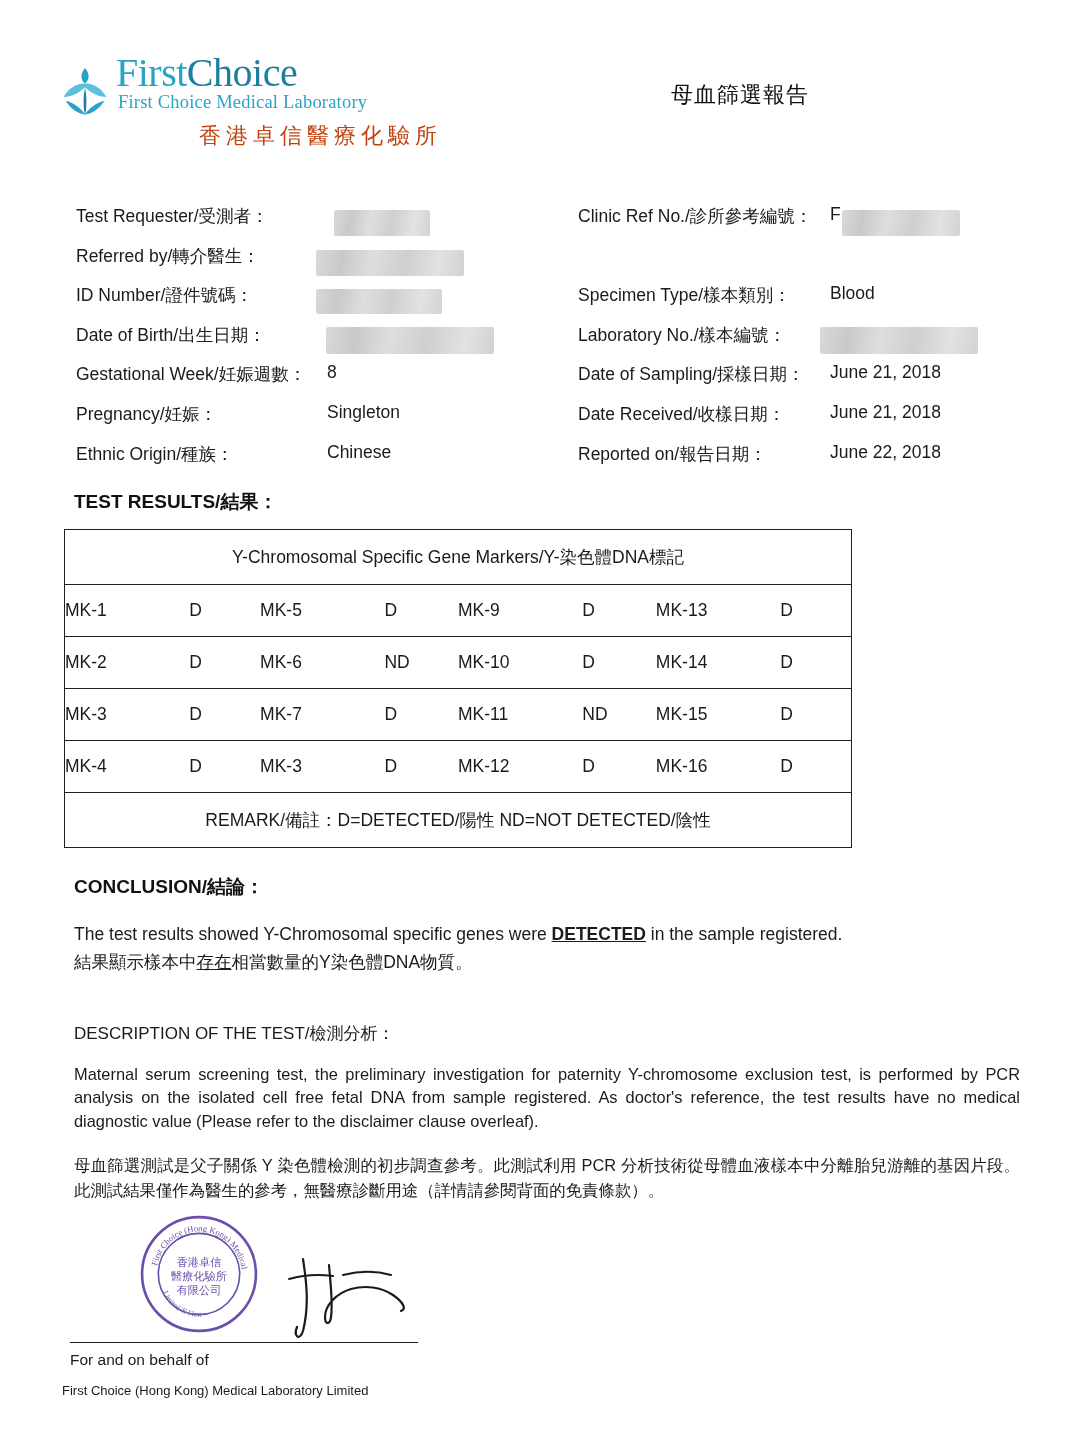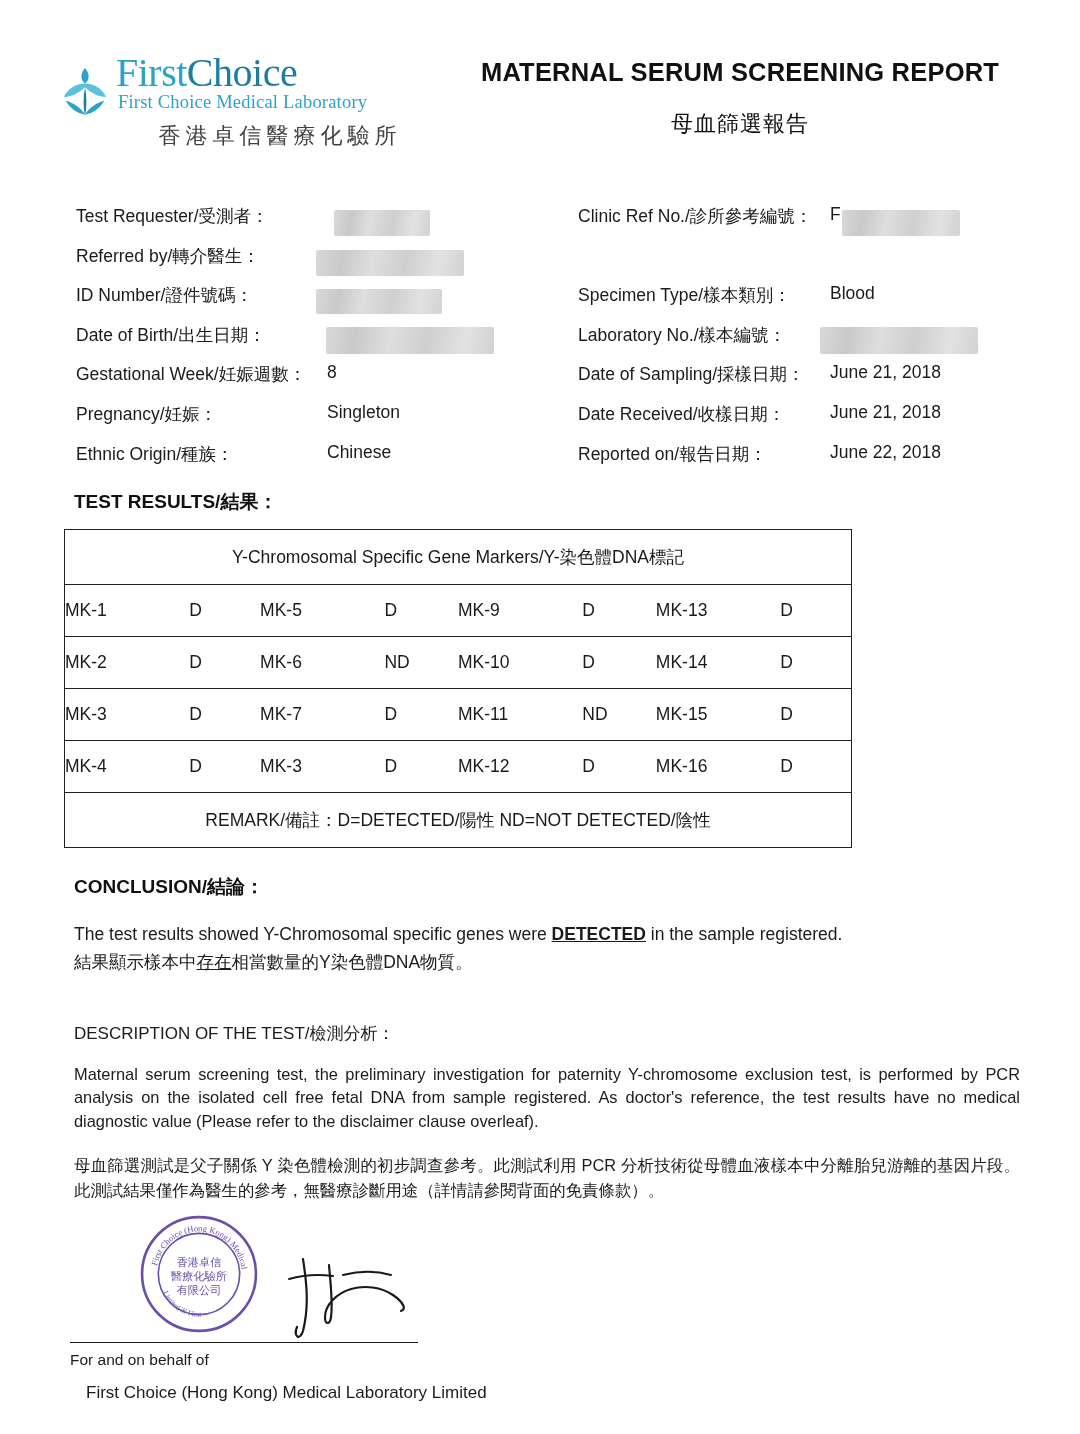--- a/index.html
+++ b/index.html
@@ -60,24 +60,24 @@
     font-size: 18.5px;
     color: #2aa3c8;
     text-align: left;
     padding-left: 56px;
     letter-spacing: 0.2px;
     margin-top: -2px;
     white-space: nowrap;
   }
   .logo-cn {
     font-size: 22px;
-    color: #404040;
+    color: #c2410c;
     letter-spacing: 5px;
     padding-left: 56px;
-    text-align: center;
+    text-align: right;
     margin-top: 8px;
     white-space: nowrap;
   }
   .title-block {
     position: absolute;
     left: 440px;
     top: 58px;
     width: 600px;
     text-align: center;
   }
@@ -227,23 +227,23 @@
   }
   .foot-text1 {
     position: absolute;
     left: 70px;
     top: 146px;
     font-size: 15.5px;
     color: #1b1b1b;
   }
   .foot-text2 {
     position: absolute;
-    left: 86px;
+    left: 62px;
     top: 178px;
-    font-size: 17px;
+    font-size: 13px;
     color: #1b1b1b;
   }
 </style>
 </head>
 <body>
 
 <div class="page">
 
   <div class="header">
 
@@ -256,21 +256,20 @@
         <path d="M52 38 C47 46 39 52 32 52 C37 45 44 40 52 38 Z" fill="#2aa3c8"></path>
       </svg>
       <div class="logo-title">
         <span>First</span><span class="dark">Choice</span>
       </div>
       <div class="logo-sub">First Choice Medical Laboratory</div>
       <div class="logo-cn">香港卓信醫療化驗所</div>
     </div>
 
     <div class="title-block">
-      <div class="doc-title">MATERNAL SERUM SCREENING REPORT</div>
       <div class="doc-title-cn">母血篩選報告</div>
     </div>
   </div>
 
   <div class="meta">
 
     <div class="meta-col-left">
       <div class="field">
         <span class="lbl">Test Requester/受測者：</span>
         <span class="val"></span>

